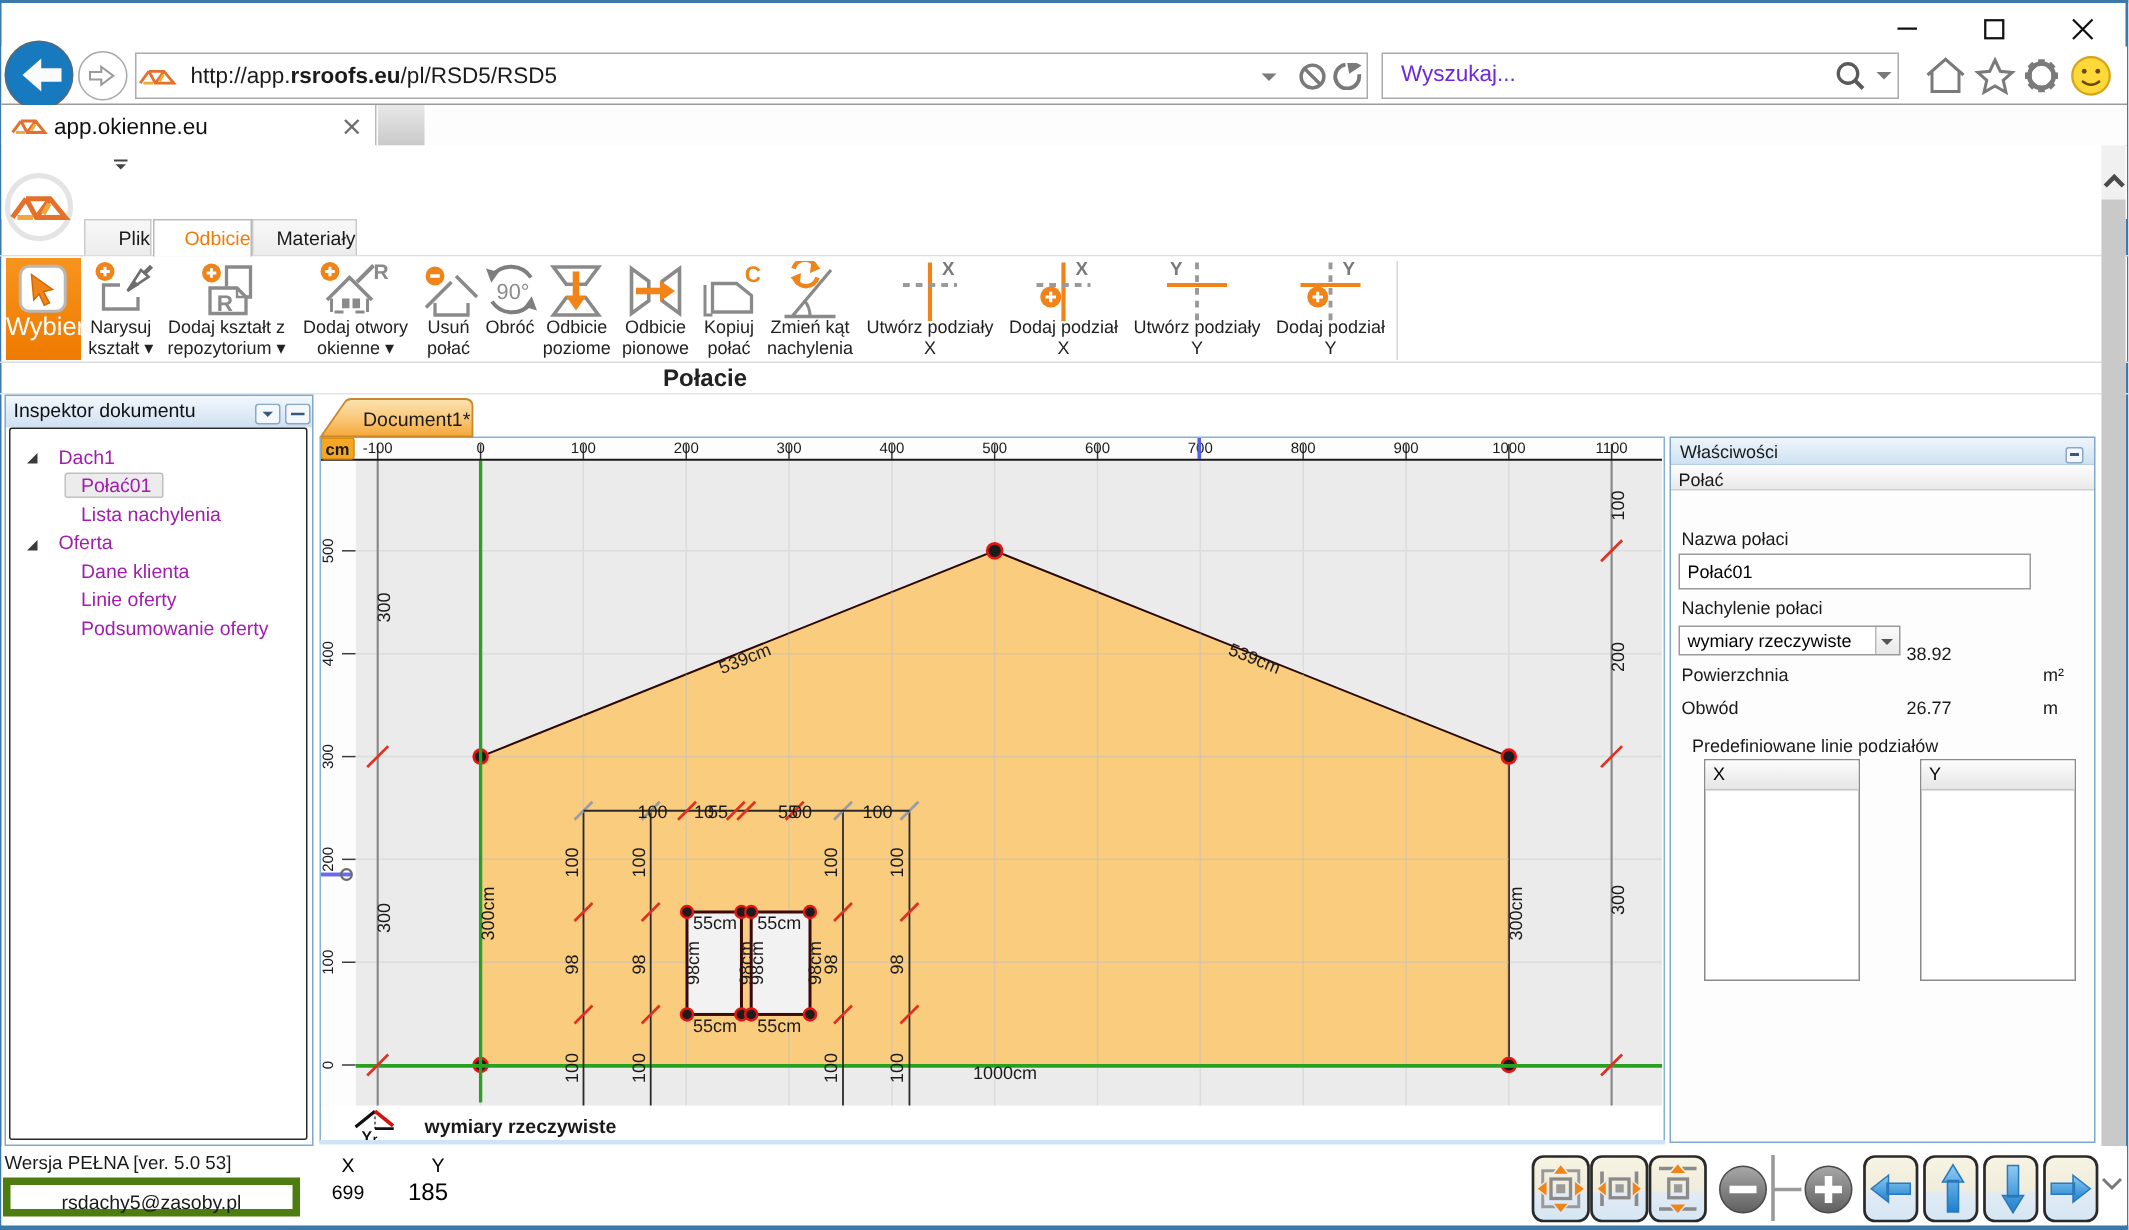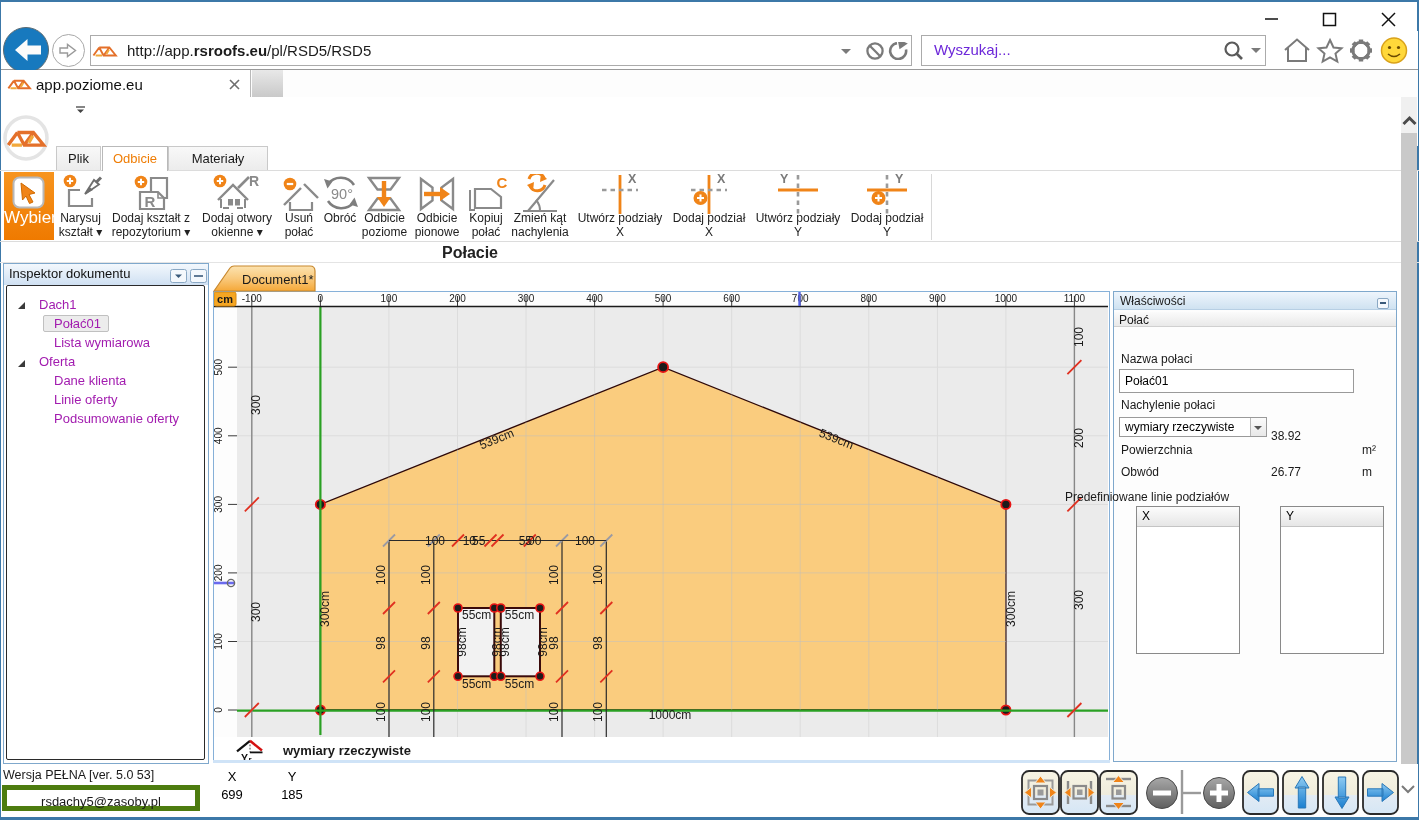--- a/index.html
+++ b/index.html
@@ -19,24 +19,24 @@
 #searchbox{left:921px;top:35px;width:345px;height:31px;border:1px solid #ababab;background:#fff}
 #searchtext{left:934px;top:41px;font-size:15px;color:#6d28d9}
 
 #tabband{left:1px;top:70px;width:1417px;height:27px;background:#fdfdfd}
 #btab{left:1px;top:70px;width:250px;height:27px;background:#fff;border-right:1px solid #b9b9b9}
 #btabtext{left:36px;top:76px;font-size:15px;color:#111}
 #tabstub{left:252px;top:70px;width:31px;height:27px;background:linear-gradient(#e8e8e8,#c9c9c9)}
 
 #appheader{left:1px;top:97px;width:1417px;height:49px;background:#fff}
 
-.apptab{top:146px;height:24px;font-size:13px;text-align:center;line-height:23px;background:linear-gradient(#f8f8f8,#ececec);border:1px solid #c9c9c9;border-bottom:none;color:#1a1a1a}
+.apptab{top:146px;height:24px;font-size:13px;text-align:right;line-height:23px;background:linear-gradient(#f8f8f8,#ececec);border:1px solid #c9c9c9;border-bottom:none;color:#1a1a1a}
 #tabplik{left:56px;width:45px}
 #tabprojekt{left:102px;width:66px;background:#fff;color:#ef7d05;border-color:#b9b9b9;height:25px;z-index:3}
-#tabmat{left:168px;width:100px}
+#tabmat{left:168px;width:70px}
 #ribbonline{left:0;top:170px;width:1419px;height:1px;background:#dcdcdc}
 #ribbon{left:1px;top:171px;width:1417px;height:70px;background:#fff}
 #ribbonbot{left:0;top:241px;width:1419px;height:1px;background:#dcdcdc}
 #grouplabel{left:0;top:244px;width:940px;text-align:center;font-size:16px;font-weight:bold;color:#222}
 #groupline{left:0;top:262px;width:1419px;height:1px;background:#e4e4e4}
 #ribbonsep{left:931px;top:174px;width:1px;height:66px;background:#d8d8d8}
 .rbtn{position:absolute;top:172px;height:68px;text-align:center}
 .rlabel{position:absolute;top:39px;left:0;right:0;font-size:12px;line-height:14px;color:#222;white-space:pre-line}
 .ricon{position:absolute;top:2px;left:0;right:0;height:42px}
 #wybierz{left:4px;width:50px;background:linear-gradient(#f7941e,#ef7a00);color:#fff}
@@ -123,21 +123,21 @@
 <circle cx="116.5" cy="11.5" r="1.6" fill="#6a4a00"></circle>
 <path d="M106,18 Q112,23 118,18" fill="none" stroke="#6a4a00" stroke-width="1.6"></path>
 </svg>
 
 <div class="abs" id="tabband"></div>
 <div class="abs" id="btab"></div>
 <svg class="abs" style="left:7px;top:78px" width="25" height="13" viewBox="0 0 36 18">
 <path d="M10,3.5 H24 L33,14.5 H24 M10,3.5 L2,14.5 M10,3.5 L16,14.5 H24 M24,3.5 L16,14.5" fill="none" stroke="#e4702a" stroke-width="2.8"></path>
 <path d="M5,14.5 H14 M20,12.5 L23.5,6.5" stroke="#f2a93c" stroke-width="2.8" fill="none"></path>
 </svg>
-<div class="abs" id="btabtext">app.poziome.eu</div>
+<div class="abs" id="btabtext">app.okienne.eu</div>
 <svg class="abs" style="left:228px;top:78px" width="14" height="14">
 <line x1="2" y1="2" x2="11" y2="11" stroke="#6e6e6e" stroke-width="1.6"></line>
 <line x1="11" y1="2" x2="2" y2="11" stroke="#6e6e6e" stroke-width="1.6"></line>
 </svg>
 <div class="abs" id="tabstub"></div>
 
 <div class="abs" id="appheader"></div>
 <svg class="abs" style="left:2px;top:113px" width="50" height="50">
 <circle cx="24" cy="25" r="21" fill="#fff" stroke="#e4e4e4" stroke-width="3.5"></circle>
 <g transform="translate(4,15.5) scale(1.14)">
@@ -347,21 +347,21 @@
 <line x1="24" y1="7" x2="33" y2="7" stroke="#3a5a7a" stroke-width="1.6"></line>
 </svg>
 <div class="abs" id="lpbox"></div>
 <svg class="abs" style="left:9px;top:291px" width="194" height="466">
 <path d="M10,18 L17,18 L17,11 Z" fill="#3a3a3a" transform="translate(-1,0)"></path>
 <path d="M10,18 L17,18 L17,11 Z" fill="#3a3a3a" transform="translate(-1,58)"></path>
 </svg>
 <div class="abs tree" style="left:39px;top:297px">Dach1</div>
 <div class="abs" style="left:43px;top:315px;width:66px;height:17px;background:#ececec;border:1px solid #c0c0c0;border-radius:2px"></div>
 <div class="abs tree" style="left:54px;top:316px">Połać01</div>
-<div class="abs tree" style="left:54px;top:335px">Lista wymiarowa</div>
+<div class="abs tree" style="left:54px;top:335px">Lista nachylenia</div>
 <div class="abs tree" style="left:39px;top:354px">Oferta</div>
 <div class="abs tree" style="left:54px;top:373px">Dane klienta</div>
 <div class="abs tree" style="left:54px;top:392px">Linie oferty</div>
 <div class="abs tree" style="left:54px;top:411px">Podsumowanie oferty</div>
 
 <div class="abs" style="left:213px;top:291px;width:897px;height:471px;border:1px solid #86b0d8;background:#fff"></div>
 <svg class="abs" style="left:210px;top:264px" width="110" height="28">
 <defs>
       <linearGradient id="dtab" x1="0" y1="0" x2="0" y2="1">
 <stop offset="0" stop-color="#fce3b0"></stop>
@@ -565,21 +565,21 @@
 <div class="abs" style="left:1250px;top:418px;width:16px;height:18px;background:linear-gradient(#fbfbfb,#e8e8e8);border-left:1px solid #b8b8b8"></div>
 <svg class="abs" style="left:1252px;top:424px" width="12" height="8">
     <path d="M2,2 L6,6 L10,2" fill="#555"></path>
   </svg>
 <div class="abs rptext" style="left:1121px;top:443px">Powierzchnia</div>
 <div class="abs rptext" style="left:1271px;top:429px">38.92</div>
 <div class="abs rptext" style="left:1362px;top:443px">m²</div>
 <div class="abs rptext" style="left:1121px;top:465px">Obwód</div>
 <div class="abs rptext" style="left:1271px;top:465px">26.77</div>
 <div class="abs rptext" style="left:1362px;top:465px">m</div>
-<div class="abs rptext" style="left:1065px;top:490px">Predefiniowane linie podziałów</div>
+<div class="abs rptext" style="left:1128px;top:490px">Predefiniowane linie podziałów</div>
 <div class="abs listbox" style="left:1136px">
     <div class="listhead">X</div>
   </div>
 <div class="abs listbox" style="left:1280px">
     <div class="listhead">Y</div>
   </div>
 
 <div class="abs" id="scrollstrip"></div>
 <div class="abs" style="left:1401px;top:133px;width:16px;height:644px;background:#c9c9c9"></div>
 <svg class="abs" style="left:1400px;top:110px" width="18" height="18">
@@ -588,21 +588,21 @@
 <svg class="abs" style="left:1399px;top:784px" width="18" height="18">
     <path d="M3.5,6 L9.5,12 L15.5,6" fill="none" stroke="#4a4a4a" stroke-width="3"></path>
   </svg>
 
 <div class="abs" id="statusbar"></div>
 <div class="abs" id="version">Wersja PEŁNA [ver. 5.0 53]</div>
 <div class="abs" id="emailbox">rsdachy5@zasoby.pl</div>
 <div class="abs" style="left:212px;top:769px;width:40px;text-align:center;font-size:13px">X</div>
 <div class="abs" style="left:212px;top:787px;width:40px;text-align:center;font-size:13px">699</div>
 <div class="abs" style="left:272px;top:769px;width:40px;text-align:center;font-size:13px">Y</div>
-<div class="abs" style="left:272px;top:787px;width:40px;text-align:center;font-size:13px">185</div>
+<div class="abs" style="left:272px;top:787px;width:40px;font-size:16px">185</div>
 
 <svg class="abs" style="left:1020px;top:768px" width="395" height="50">
 <defs>
 <linearGradient id="btnbg" x1="0" y1="0" x2="0" y2="1">
 <stop offset="0" stop-color="#f7f4e4"></stop>
         <stop offset="0.55" stop-color="#efecdc"></stop>
         <stop offset="0.56" stop-color="#e2ebf4"></stop>
         <stop offset="1" stop-color="#d5e6f5"></stop>
       </linearGradient>
 <linearGradient id="graybtn" x1="0" y1="0" x2="0" y2="1">

